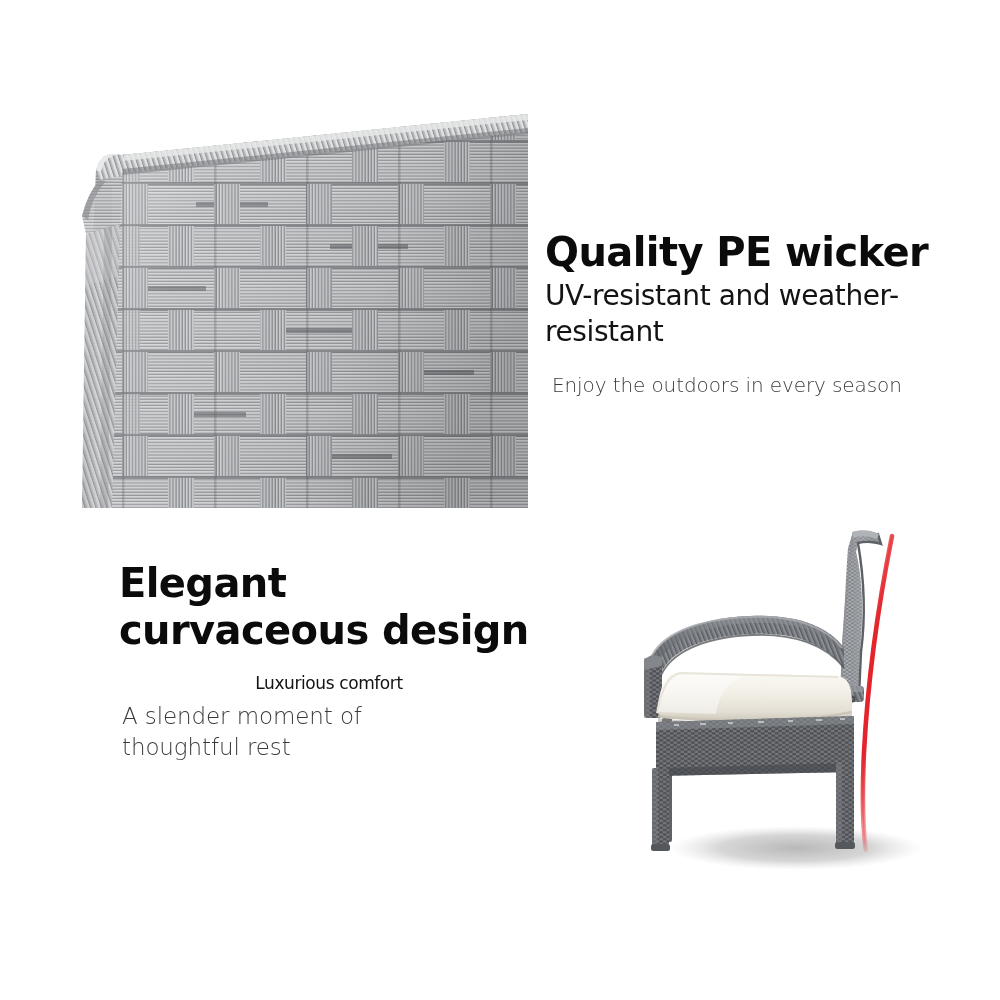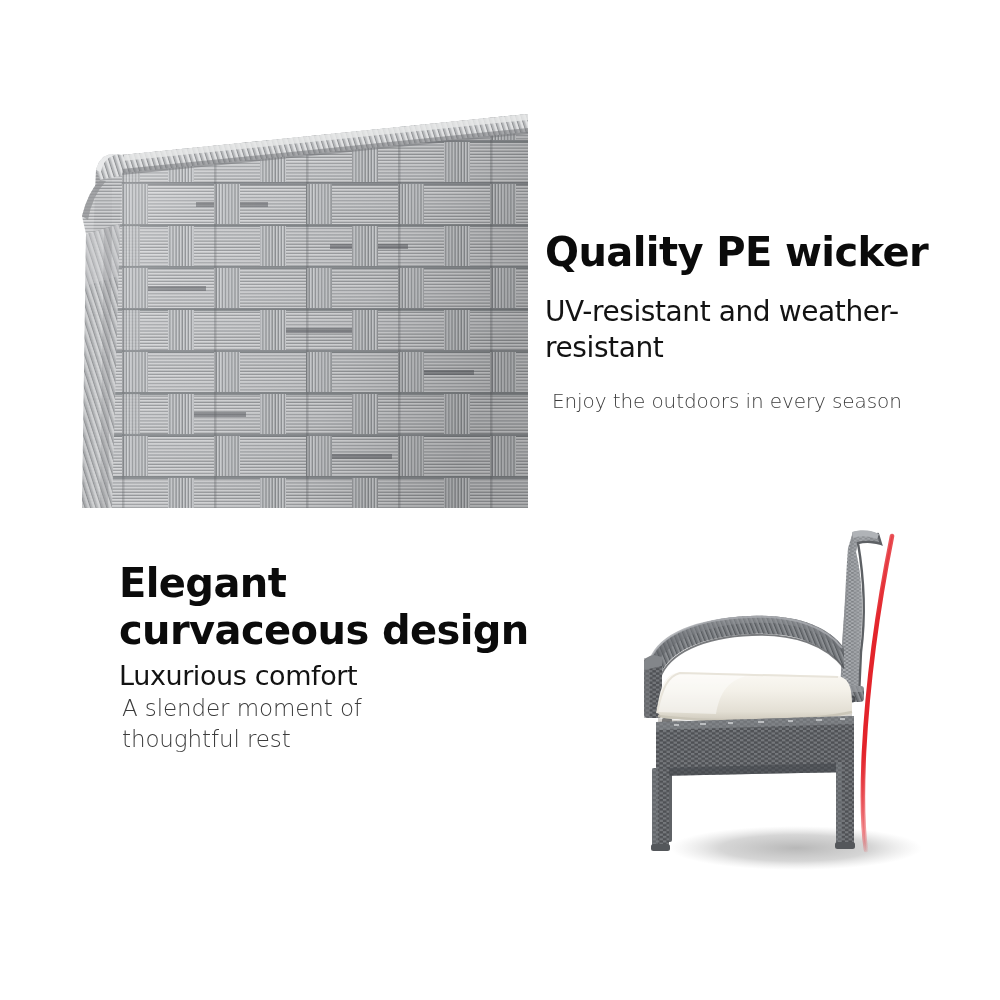--- a/index.html
+++ b/index.html
@@ -47,22 +47,22 @@
   }
   .tr-headline { font-size:40px; line-height:48px; }
   .bl-headline { font-size:40px; line-height:47px; }
 
   .subhead {
     font-family:"DejaVu Sans", sans-serif;
     font-weight:400;
     color:#131313;
     letter-spacing:-0.4px;
   }
-  .tr-subhead { font-size:28px; line-height:36px; margin-top:18px; }
-  .bl-subhead { font-size:27px; line-height:35px; margin-top:4px; }
+  .tr-subhead { font-size:28px; line-height:36px; margin-top:2px; }
+  .bl-subhead { font-size:17px; line-height:35px; margin-top:12px;text-align:center; }
 
   .tagline {
     font-family:"DejaVu Sans", sans-serif;
     font-weight:300;
     color:#3b3b3b;
     letter-spacing:-0.1px;
   }
   .tr-tagline { font-size:20px; line-height:30px; margin-top:20px; padding-left:7px; }
   .bl-tagline { font-size:23px; line-height:31px; padding-left:3px; }
 

